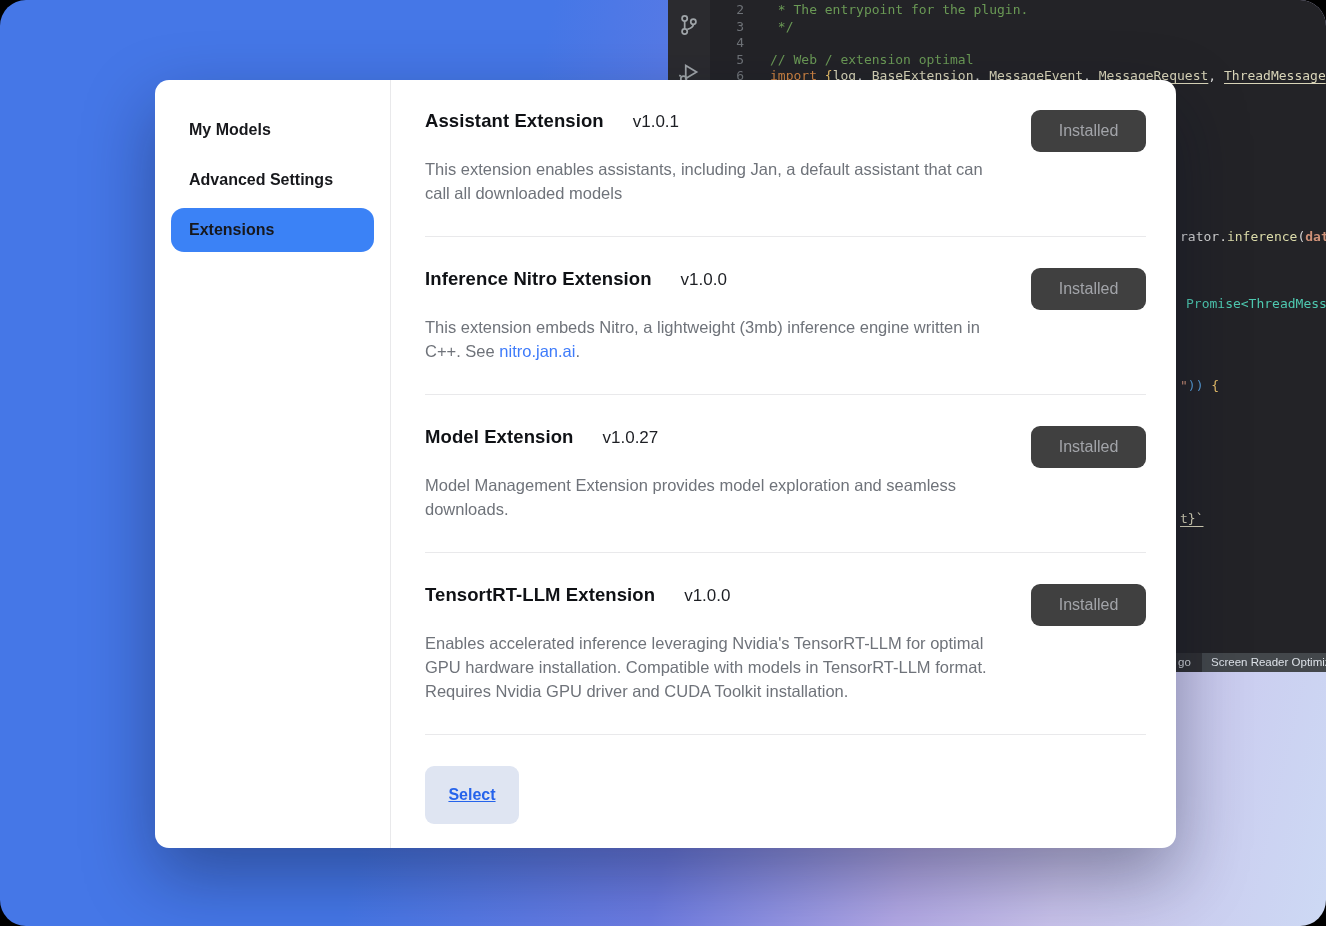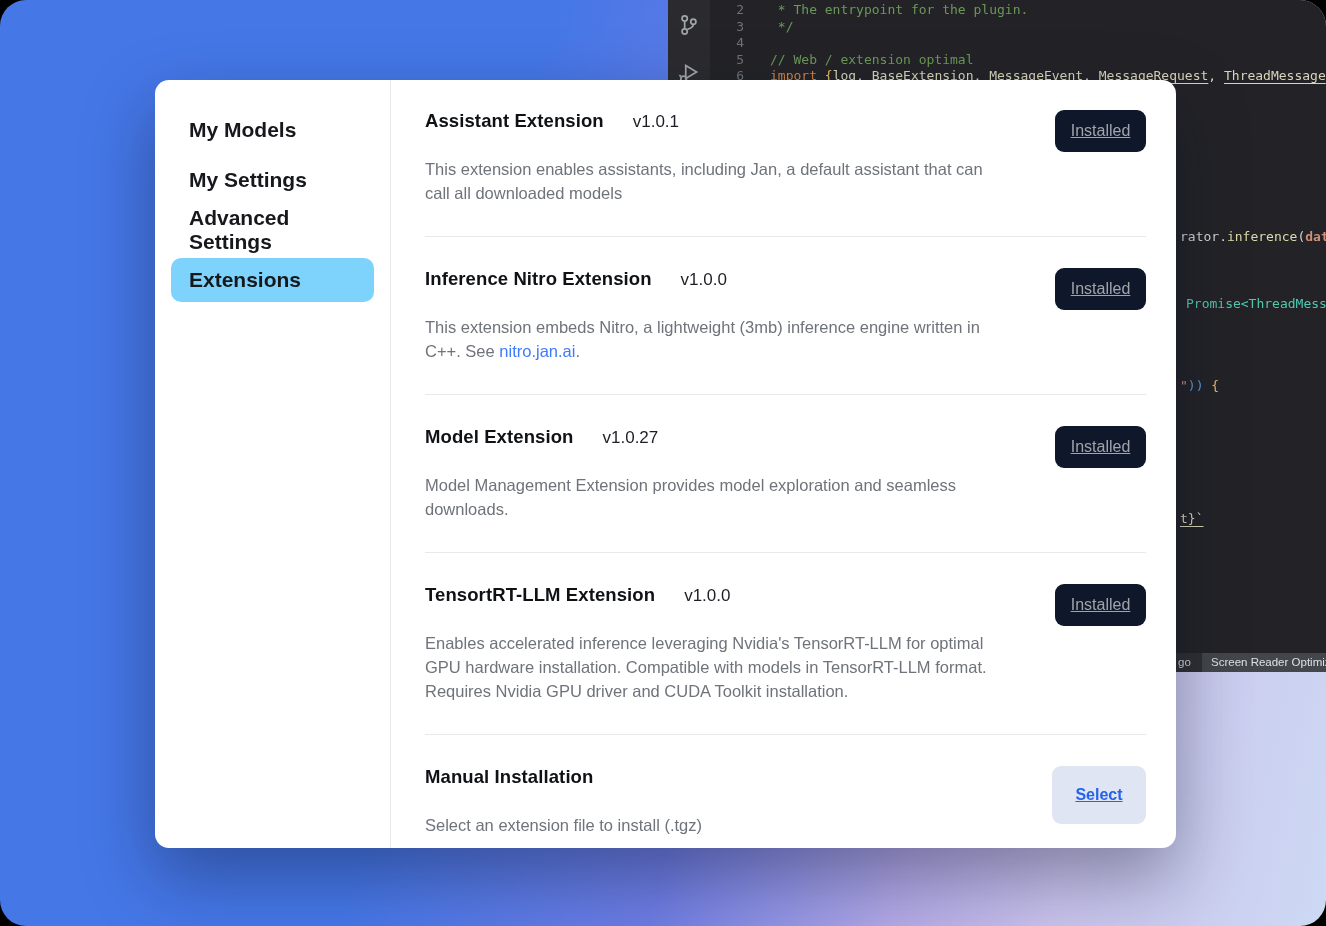--- a/index.html
+++ b/index.html
@@ -55,42 +55,42 @@
     box-shadow:0 28px 70px rgba(10,15,40,.38);
     display:flex;
   }
   .sidebar{
     width:236px;flex:0 0 236px;border-right:1px solid #e9e9eb;
     padding:28px 16px 0 16px;box-sizing:border-box;
   }
   .side-item{
     height:44px;display:flex;align-items:center;padding:0 18px;
     border-radius:10px;margin-bottom:6px;
-    font-size:21px;font-weight:bold;color:#17181c;cursor:pointer;
+    font-size:16px;font-weight:bold;color:#17181c;cursor:pointer;
   }
-  .side-item.active{background:#7dd3fc;}
+  .side-item.active{background:#3b82f6;border-radius:13px;}
   .content{flex:1;padding:0 30px 0 34px;box-sizing:border-box;overflow:hidden;}
   .entry{
     display:flex;justify-content:space-between;align-items:flex-start;
     padding:31px 0 31px 0;border-bottom:1px solid #e9e9eb;
   }
   .entry:first-child{padding-top:30px;}
   .entry:last-child{border-bottom:none;}
   .entry-text{max-width:585px;}
   .entry-title-row{display:flex;align-items:baseline;gap:29px;}
   .entry-title{font-size:18.5px;font-weight:bold;color:#0f1115;letter-spacing:.1px;}
   .entry-version{font-size:17px;color:#1d1f24;}
   .entry-desc{margin-top:25px;font-size:16.5px;line-height:24px;color:#6f737a;}
   .entry-desc a{color:#3e7bfa;text-decoration:none;cursor:pointer;}
   .btn{
     border:none;border-radius:9px;font-size:16px;cursor:default;
     font-family:"Liberation Sans","DejaVu Sans",sans-serif;
   }
   .btn.installed{
-    width:91px;height:42px;background:#0f172a;color:#a2a4a9;font-weight:500;text-decoration:underline;
+    width:115px;height:42px;background:#404040;color:#a2a4a9;font-weight:500;
   }
   .btn.select{
     width:94px;height:58px;background:#dfe5f2;color:#2563eb;font-weight:bold;cursor:pointer;text-decoration:underline;
   }
 </style>
 </head>
 <body>
 
 <div class="canvas">
 
@@ -127,21 +127,20 @@
       </div>
     <div class="statusbar">
       <span class="left-frag">go</span>
       <span class="chip">Screen Reader Optimized</span>
     </div>
   </div>
 
   <div class="card">
     <div class="sidebar">
       <div class="side-item">My Models</div>
-      <div class="side-item">My Settings</div>
       <div class="side-item">Advanced Settings</div>
       <div class="side-item active">Extensions</div>
     </div>
 
     <div class="content">
 
       <div class="entry">
         <div class="entry-text">
           <div class="entry-title-row">
             <span class="entry-title">Assistant Extension</span>
@@ -179,24 +178,18 @@
           <div class="entry-title-row">
             <span class="entry-title">TensortRT-LLM Extension</span>
             <span class="entry-version">v1.0.0</span>
           </div>
           <div class="entry-desc">Enables accelerated inference leveraging Nvidia's TensorRT-LLM for optimal GPU hardware installation. Compatible with models in TensorRT-LLM format. Requires Nvidia GPU driver and CUDA Toolkit installation.</div>
         </div>
         <button class="btn installed">Installed</button>
       </div>
 
       <div class="entry">
-        <div class="entry-text">
-          <div class="entry-title-row">
-            <span class="entry-title">Manual Installation</span>
-          </div>
-          <div class="entry-desc">Select an extension file to install (.tgz)</div>
-        </div>
         <button class="btn select">Select</button>
       </div>
 
     </div>
   </div>
 </div>
 
 </body></html>

